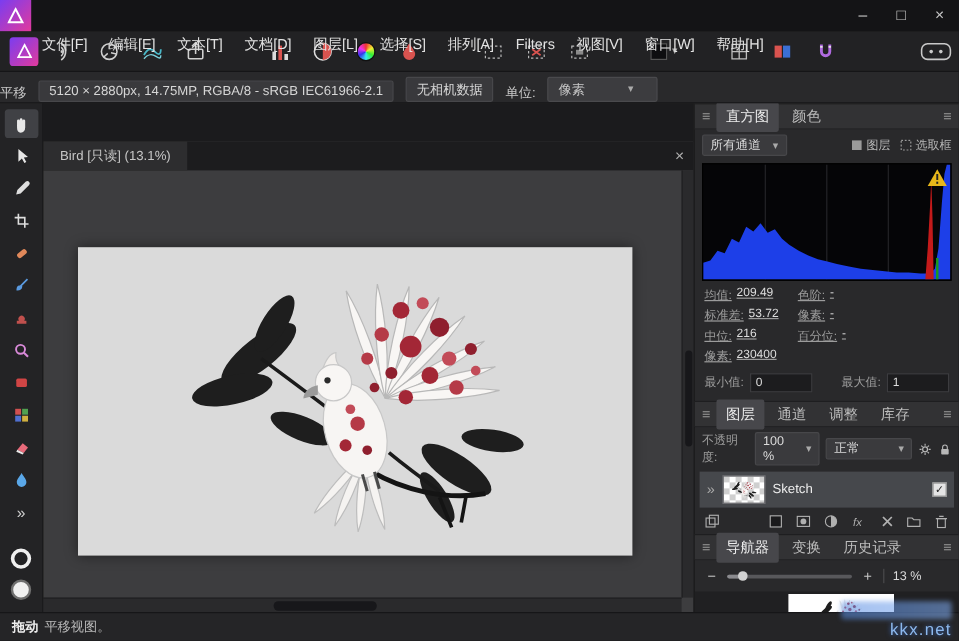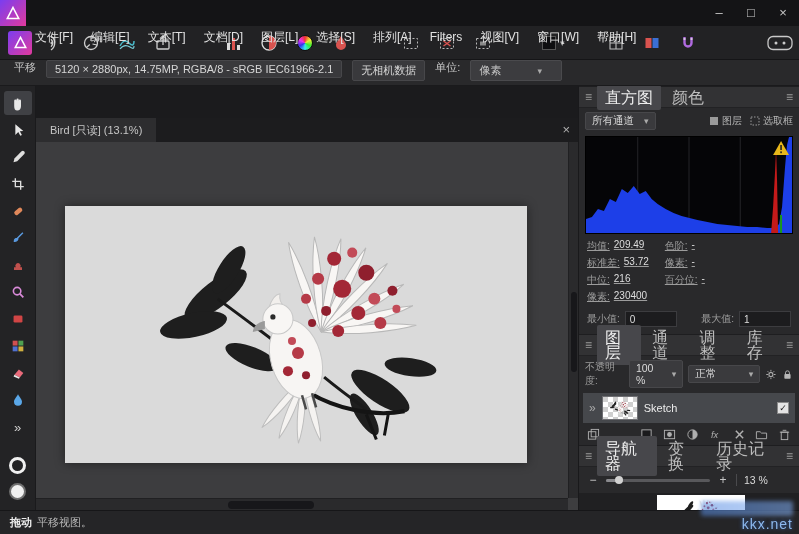--- a/index.html
+++ b/index.html
@@ -21,21 +21,21 @@
   .tbi{width:26px;height:26px;display:flex;align-items:center;justify-content:center;margin-right:10px;flex:0 0 auto;}
   .logo-sq{background:linear-gradient(135deg,#7a3df0,#e23a9d);border-radius:3px;width:24px;height:24px;}
   .color-wheel{width:16px;height:16px;border-radius:50%;background:conic-gradient(#e33,#ee3,#3e3,#3ee,#33e,#e3e,#e33);border:1px solid #111;}
   .mini-sq{width:14px;height:14px;background:#0e0e10;border:1px solid #555;margin-right:4px;}
   .tbi.wide{width:auto;padding:0 2px;}
   .dd-arrow{font-size:9px;color:#aaa;}
   .gap-lg{margin-left:34px;}
   .gap-md{margin-left:26px;}
   .gap-xl{margin-left:52px;}
   
-  .contextbar{position:absolute;left:0;top:60px;right:0;height:26px;background:#29292b;border-bottom:1px solid #1a1a1c;display:flex;align-items:flex-start;padding:0 14px;gap:10px;font-size:11px;color:#c9c9c9;z-index:8;}
+  .contextbar{position:absolute;left:0;top:60px;right:0;height:26px;background:#29292b;border-bottom:1px solid #1a1a1c;display:flex;align-items:flex-end;padding:0 0;gap:10px;font-size:11px;color:#c9c9c9;z-index:8;}
   .ctx-box{background:#39393c;border:1px solid #47474a;border-radius:2px;padding:2px 8px;color:#d6d6d6;}
   .ctx-select{background:#3c3c3f;border:1px solid #4a4a4d;border-radius:2px;padding:2px 8px;display:flex;align-items:center;gap:36px;min-width:92px;}
   
   .toolrail{position:absolute;left:0;top:86px;width:36px;bottom:24px;background:#232325;border-right:1px solid #1a1a1c;display:flex;flex-direction:column;align-items:center;padding-top:5px;gap:3px;z-index:7;}
   .tool{width:28px;height:24px;display:flex;align-items:center;justify-content:center;border-radius:3px;}
   .tool.selected{background:#404145;}
   .chevdbl{color:#cfcfcf;font-size:13px;}
   .swatches{margin-top:auto;margin-bottom:10px;display:flex;flex-direction:column;gap:9px;align-items:center;}
   .ring{width:17px;height:17px;border-radius:50%;border:3px solid #f0f0f0;background:transparent;}
   .dotsw{width:17px;height:17px;border-radius:50%;background:#f0f0f0;border:2px solid #6f6f6f;}
@@ -48,21 +48,21 @@
   .image{position:absolute;left:29px;top:64px;width:462px;height:257px;background:#dadada;box-shadow:0 0 10px rgba(0,0,0,.45);}
   .image svg{display:block;width:100%;height:100%;}
   .hscroll{position:absolute;left:0;right:10px;bottom:0;height:12px;background:#2a2a2c;border-top:1px solid #202022;}
   .hscroll .handle{position:absolute;left:192px;top:2px;width:86px;height:8px;background:#17171a;border-radius:4px;}
   .vscroll{position:absolute;right:0;top:24px;bottom:12px;width:10px;background:#2a2a2c;border-left:1px solid #202022;}
   .vscroll .handle{position:absolute;top:150px;left:2px;width:6px;height:80px;background:#17171a;border-radius:3px;}
   
   .rightpanel{position:absolute;right:0;top:86px;width:221px;bottom:24px;background:#29292b;border-left:1px solid #19191b;display:flex;flex-direction:column;font-size:11px;}
   .sec-header{height:22px;background:#323234;display:flex;align-items:center;padding:0 6px;gap:3px;color:#bdbdbd;border-top:1px solid #1e1e20;border-bottom:1px solid #222224;flex:0 0 auto;}
   .panel-glyph{color:#9a9a9a;font-size:12px;margin-right:2px;}
-  .chip{padding:5px 8px;border-radius:2px;line-height:15px;font-size:16px;color:#bdbdbd;}
+  .chip{padding:5px 8px;border-radius:2px;line-height:15px;font-size:12px;color:#bdbdbd;}
   .chip.active{background:#47474b;color:#ececec;}
   .hamburger{margin-left:auto;color:#9a9a9a;font-size:12px;}
   .hist-controls{display:flex;align-items:center;padding:4px 6px;gap:8px;flex:0 0 auto;}
   .select{background:#3a3a3d;border:1px solid #47474a;border-radius:2px;padding:1px 6px;display:flex;align-items:center;gap:10px;font-size:10.5px;color:#dadada;}
   .hist-btn{display:flex;align-items:center;gap:3px;font-size:10px;color:#b8b8b8;margin-left:auto;}
   .hist-btn + .hist-btn{margin-left:0;}
   .hist-box{margin:2px 6px 0 6px;height:98px;background:#050506;border:1px solid #000;position:relative;flex:0 0 auto;}
   .hist-box svg{position:absolute;inset:0;width:100%;height:100%;}
   .stats{display:flex;padding:5px 8px 2px 8px;font-size:10px;color:#9c9c9c;gap:16px;flex:0 0 auto;text-decoration:underline;}
   .stats .col{display:flex;flex-direction:column;gap:3px;}

